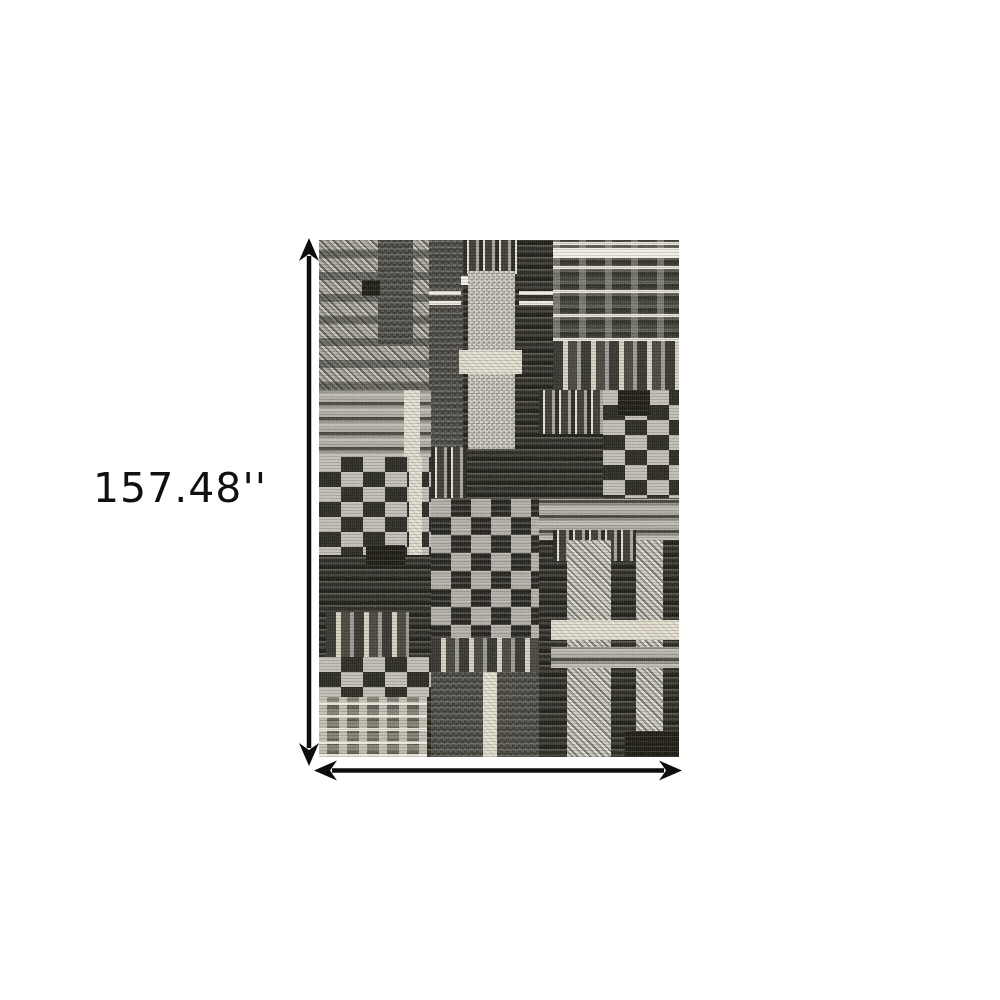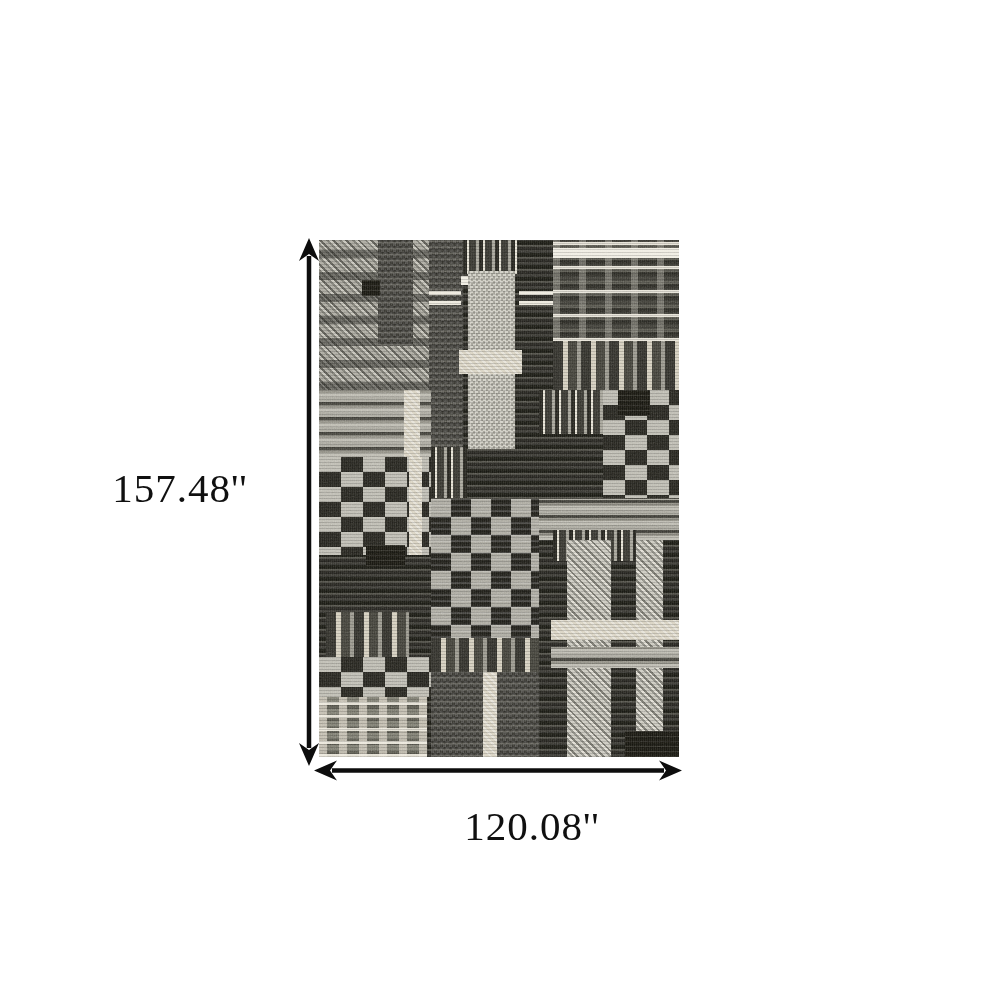--- a/index.html
+++ b/index.html
@@ -65,21 +65,20 @@
   #h-arrow{left:312px;top:757px;}
 
   
   .dim-label{
     position:absolute;
     color:#101010;
     font-size:41px;
     letter-spacing:1px;
     white-space:nowrap;
     transform:translate(-50%,-50%);
-    font-family:Liberation Serif, serif;
   }
   #height-label{left:180px;top:488px;}
   #width-label{left:532px;top:826px;}
 </style>
 </head>
 <body>
 
 <div class="stage">
 
   <div class="rug">
@@ -137,15 +136,14 @@
     <polygon points="13,530 3,507 13,514 23,507"></polygon>
   </svg>
 
   <svg id="h-arrow" class="dim" width="372" height="27" xmlns="http://www.w3.org/2000/svg">
     <line x1="20" y1="13.5" x2="352" y2="13.5"></line>
     <polygon points="2,13.5 25,3.5 18,13.5 25,23.5"></polygon>
     <polygon points="370,13.5 347,3.5 354,13.5 347,23.5"></polygon>
   </svg>
 
   <div id="height-label" class="dim-label">157.48''</div>
-  <div id="width-label" class="dim-label">120.08''</div>
 
 </div>
 
 </body></html>

